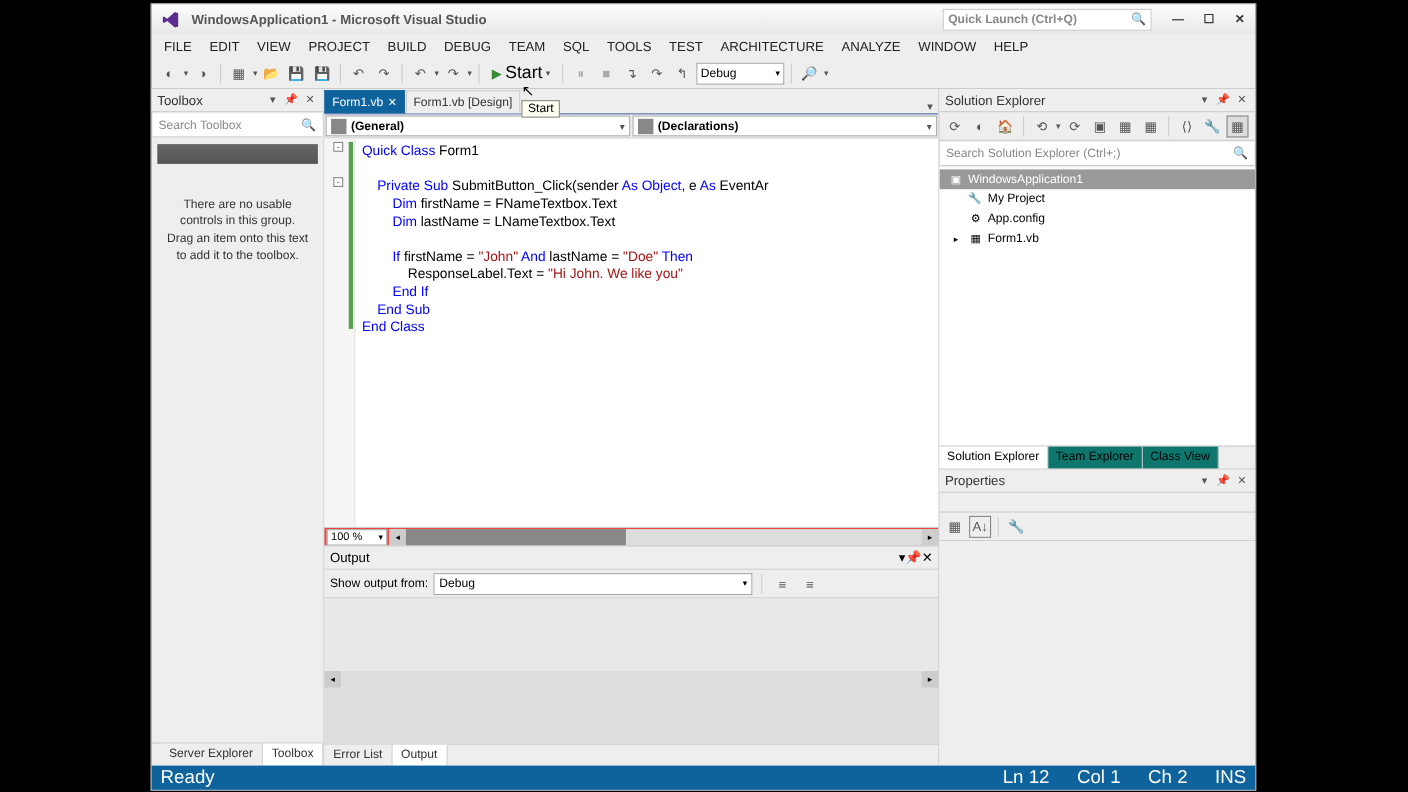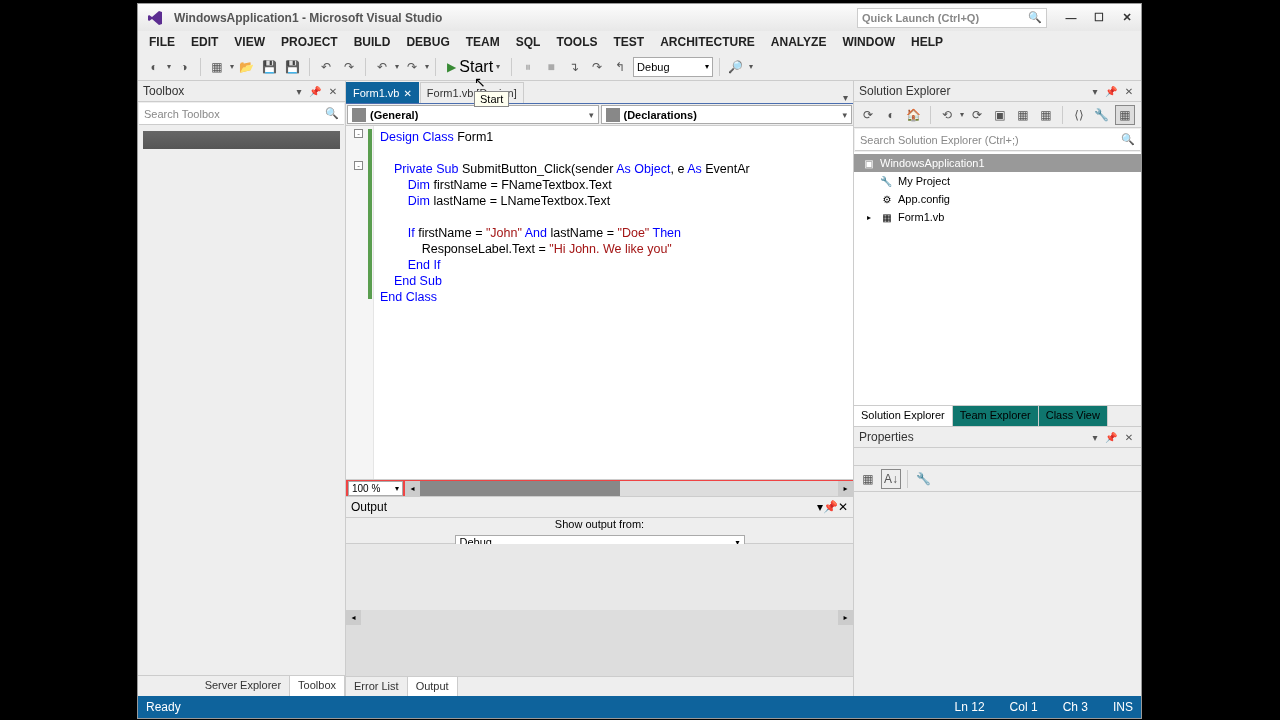--- a/index.html
+++ b/index.html
@@ -5,29 +5,29 @@
 * { box-sizing: border-box; margin: 0; padding: 0; font-family: "Segoe UI", Tahoma, sans-serif; }
 body { background: #000; width: 1280px; height: 720px; overflow: hidden; }
 .vs-window { position: absolute; left: 137px; top: 3px; width: 1005px; height: 716px; background: #eee; display: flex; flex-direction: column; border: 1px solid #999; }
 .titlebar { height: 27px; background: linear-gradient(#fcfcfc, #e8e8e8); display: flex; align-items: center; font-size: 12px; font-weight: bold; }
 .vs-logo { width: 28px; height: 20px; margin: 0 5px 0 3px; display:flex;align-items:center;justify-content:center; }
 .titlebar-title { color: #555; }
 .qlaunch { margin-left: auto; width: 190px; height: 20px; background: #fff; border: 1px solid #ccc; padding: 0 4px; font-size: 11px; color: #888; display:flex;align-items:center;justify-content:space-between; }
 .win-controls { display: flex; margin-left: 10px; }
 .win-btn { width: 28px; height: 20px; display: flex; align-items: center; justify-content: center; font-size: 11px; color: #333; cursor:default; }
 .menubar { height: 22px; display: flex; align-items: center; padding: 0 3px; background: #eee; }
-.menu-item { padding: 2px 8px; font-size: 12px; color: #222; font-weight: bold; }
+.menu-item { padding: 2px 8px; font-size: 12px; color: #222; }
 .toolbar { height: 28px; background: #eee; border-bottom: 1px solid #ccc; display: flex; align-items: center; padding: 0 6px; gap: 3px; }
 .tb-btn { width: 20px; height: 20px; display:flex;align-items:center;justify-content:center; font-size:12px; color:#555; }
 .tb-sep { width:1px; height:18px; background:#ccc; margin:0 3px; }
 .tb-start { display:flex;align-items:center;gap:3px;padding:0 5px;height:22px; }
 .tb-start .play { color:#388a34; font-size:12px; }
 .tb-config { width: 80px; height: 20px; border: 1px solid #aaa; background:#fff; font-size:11px; padding:0 3px; display:flex;align-items:center;justify-content:space-between; }
 .body-area { flex:1; display:flex; min-height:0; }
-.left-panel { width: 208px; background: #eee; border-right: 1px solid #ccc; display:flex;flex-direction:column; }
+.left-panel { width: 157px; background: #eee; border-right: 1px solid #ccc; display:flex;flex-direction:column; }
 .panel-header { height: 21px; background: #eee; border-bottom: 1px solid #ccc; display:flex;align-items:center; padding:0 5px; font-size: 12px; color:#333; }
 .panel-header .spacer{flex:1;}
 .panel-header .hicon{width:14px;height:14px;margin-left:3px;font-size:10px;color:#555;display:flex;align-items:center;justify-content:center;}
 .searchbox { height: 22px; border-bottom: 1px solid #ccc; display:flex;align-items:center; padding:0 5px; font-size: 11px; color:#888; background:#fff; margin:1px; }
 .searchbox .sicon{margin-left:auto;font-size:11px;}
 .toolbox-body { flex:1; padding: 5px; }
 .toolbox-groupbar { height:18px; background:linear-gradient(#666,#555); margin-bottom:30px; }
 .toolbox-empty { font-size: 11px; color: #333; text-align: center; padding: 0 8px; line-height:1.4; }
 .left-tabs { height:21px; display:flex; border-top:1px solid #ccc;justify-content:flex-end; }
 .ltab { padding: 3px 8px; font-size: 11px; border-right:1px solid #ccc; background:#eee; color:#333; }
@@ -49,39 +49,39 @@
 .str { color:#a31515; }
 .green-bar{position:absolute;left:22px;top:3px;width:4px;height:170px;background:#5a9e4f;}
 .minus-box{position:absolute;left:8px;width:9px;height:9px;border:1px solid #888;background:#fff;font-size:8px;line-height:7px;text-align:center;color:#555;}
 .zoom-row { height:17px; background:#ef4444; border-top:1px solid #ccc; display:flex;align-items:center; }
 .zoom-box{width:55px;height:15px;border:1px solid #aaa;background:#fff;font-size:10px;padding:0 3px;display:flex;align-items:center;justify-content:space-between;margin:0 2px;}
 .hscroll{flex:1;height:15px;background:#ddd;display:flex;}
 .hscroll .arrow{width:15px;height:15px;background:#ccc;font-size:8px;display:flex;align-items:center;justify-content:center;}
 .hscroll .thumb{width:200px;height:15px;background:#888;}
 .output-panel { height:180px; background:#eee; display:flex;flex-direction:column; border-top:1px solid #ccc; }
 .out-header { height:21px; display:flex;align-items:center;padding:0 5px;font-size:12px;background:#eee;border-bottom:1px solid #ccc; }
-.out-toolbar { height:26px; display:flex;align-items:center;padding:0 5px;gap:5px;font-size:11px;background:#eee;border-bottom:1px solid #ccc;flex-direction:column; }
+.out-toolbar { height:26px; display:flex;align-items:center;padding:0 5px;gap:5px;font-size:11px;background:#eee;border-bottom:1px solid #ccc; }
 .out-combo{width:290px;height:20px;border:1px solid #aaa;background:#fff;padding:0 4px;display:flex;align-items:center;justify-content:space-between;font-size:11px;}
 .out-body { flex:1; background:#e8e8e8; }
 .out-tabs { height:20px; display:flex; border-top:1px solid #ccc; }
 .right-panel { width: 288px; background:#eee; border-left:1px solid #ccc; display:flex;flex-direction:column; }
 .se-toolbar { height:26px; display:flex;align-items:center;padding:0 4px;gap:3px;border-bottom:1px solid #ccc; }
 .se-btn{width:20px;height:20px;display:flex;align-items:center;justify-content:center;font-size:12px;color:#555;}
 .se-body { flex:1; background:#fff; font-size:11px; padding:2px 0; overflow:hidden; }
 .tree-item{display:flex;align-items:center;height:18px;padding-left:8px;gap:4px;}
 .tree-item.sel{background:#999;color:#fff;}
 .tree-indent{width:14px;}
 .tree-icon{width:14px;height:14px;display:flex;align-items:center;justify-content:center;font-size:10px;}
 .right-tabs { height:21px; display:flex; border-top:1px solid #ccc; }
 .rtab{padding:3px 7px;font-size:11px;border-right:1px solid #ccc;background:#0f766e;}
 .rtab.active{background:#fff;}
 .props-panel{height:270px;border-top:1px solid #ccc;display:flex;flex-direction:column;}
 .props-toolbar{height:26px;display:flex;align-items:center;padding:0 4px;gap:3px;border-bottom:1px solid #ccc;}
 .props-body{flex:1;background:#eee;}
-.statusbar { height:22px; background:#0e639c; color:#fff; display:flex;align-items:center;padding:0 8px;font-size:12px; }
+.statusbar { height:22px; background:#0e639c; color:#fff; display:flex;align-items:center;padding:0 8px;font-size:17px; }
 .statusbar .stat-r{margin-left:auto;display:flex;gap:25px;}
 .tooltip{position:absolute;left:336px;top:87px;background:#fffff0;border:1px solid #888;padding:1px 5px;font-size:11px;z-index:10;}
 .cursor-arrow{position:absolute;left:336px;top:70px;font-size:14px;color:#000;z-index:11;}
 </style>
 </head>
 <body>
 
 <div class="vs-window">
   <div class="titlebar">
     <div class="vs-logo">
@@ -165,20 +165,21 @@
         <span class="hicon">▾</span>
         <span class="hicon">📌</span>
         <span class="hicon">✕</span>
       </div>
       <div class="searchbox">
         <span>Search Toolbox</span>
         <span class="sicon">🔍</span>
       </div>
       <div class="toolbox-body">
         <div class="toolbox-groupbar"></div>
+        <div class="toolbox-empty">There are no usable controls in this group. Drag an item onto this text to add it to the toolbox.</div>
       </div>
       <div class="left-tabs">
         <div class="ltab">Server Explorer</div>
         <div class="ltab active">Toolbox</div>
       </div>
     </div>
 
     <div class="center-panel">
       <div class="doc-tabs">
         <div class="doc-tab active">
@@ -201,21 +202,21 @@
             <b>(Declarations)</b>
             <span class="dd">▾</span>
           </div>
       </div>
       <div class="editor">
         <div class="gutter">
           <div class="minus-box" style="top:3px;">-</div>
           <div class="minus-box" style="top:35px;">-</div>
         </div>
         <div class="green-bar"></div>
-        <div class="code"><span class="kw">Design</span><span class="kw"> Class </span><span>Form1</span>
+        <div class="code"><span class="kw">Quick</span><span class="kw"> Class </span><span>Form1</span>
 
 <span class="kw">    Private</span><span class="kw"> Sub </span><span>SubmitButton_Click(sender </span><span class="kw">As</span><span class="kw"> Object</span><span>, e </span><span class="kw">As</span><span> EventAr</span>
 <span class="kw">        Dim</span><span> firstName = FNameTextbox.Text</span>
 <span class="kw">        Dim</span><span> lastName = LNameTextbox.Text</span>
 
 <span class="kw">        If</span><span> firstName = </span><span class="str">"John"</span><span class="kw"> And </span><span>lastName = </span><span class="str">"Doe"</span><span class="kw"> Then</span>
 <span>            ResponseLabel.Text = </span><span class="str">"Hi John. We like you"</span>
 <span class="kw">        End If</span>
 <span class="kw">    End Sub</span>
 <span class="kw">End Class</span>
@@ -336,20 +337,20 @@
         <div class="props-body"></div>
       </div>
     </div>
   </div>
 
   <div class="statusbar">
     <span>Ready</span>
     <div class="stat-r">
       <span>Ln 12</span>
       <span>Col 1</span>
-      <span>Ch 3</span>
+      <span>Ch 2</span>
       <span>INS</span>
     </div>
   </div>
 
   <div class="tooltip">Start</div>
   <div class="cursor-arrow">↖</div>
 </div>
 
 </body></html>

